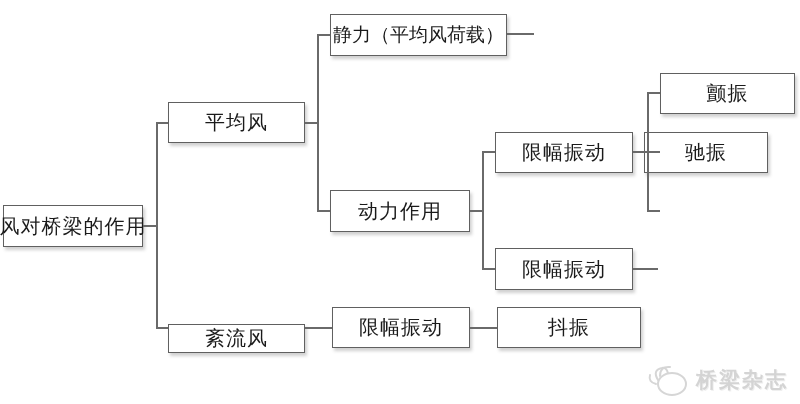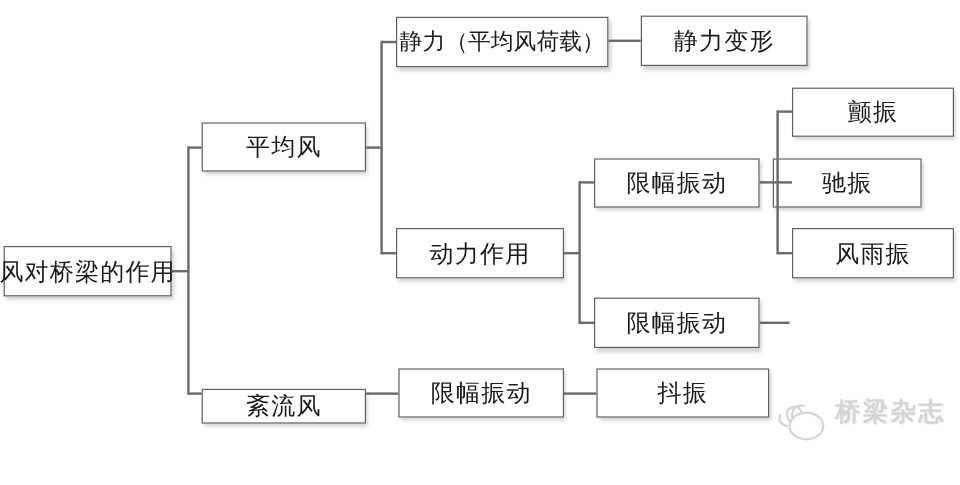--- a/index.html
+++ b/index.html
@@ -11,52 +11,50 @@
     position:absolute;box-sizing:border-box;background:#ffffff;
     border:1.5px solid #606060;
     box-shadow:2px 3px 3px rgba(90,90,90,0.28);
     display:flex;align-items:center;justify-content:center;
     font-size:20px;color:#1a1a1a;white-space:nowrap;letter-spacing:1px;
   }
   .node.tight{font-size:19px;letter-spacing:0;}
   .h{position:absolute;height:2px;background:#6a6a6a;}
   .v{position:absolute;width:2px;background:#6a6a6a;}
   .watermark{
-    position:absolute;left:646px;top:329px;display:flex;align-items:flex-start;
+    position:absolute;left:646px;top:358px;display:flex;align-items:center;
   }
   .wm-text{
     font-family:"Liberation Sans","DejaVu Sans",sans-serif;
     font-weight:bold;font-size:21px;color:#d4d4d4;letter-spacing:2px;margin-left:4px;
     text-shadow:1px 1px 0 #efefef;
   }
 </style>
 </head>
 <body>
 
 <div class="stage">
 
   <div class="node" style="left:3px;top:205px;width:140px;height:42px">风对桥梁的作用</div>
 
   <div class="node" style="left:168px;top:102px;width:137px;height:41px">平均风</div>
 
   <div class="node" style="left:168px;top:324px;width:137px;height:29px">紊流风</div>
 
   <div class="node tight" style="left:330px;top:14px;width:177px;height:42px">静力（平均风荷载）</div>
 
-  <div class="node" style="left:534px;top:13px;width:139px;height:42px">静力变形</div>
 
   <div class="node" style="left:330px;top:190px;width:140px;height:42px">动力作用</div>
 
   <div class="node" style="left:495px;top:132px;width:138px;height:41px">限幅振动</div>
 
   <div class="node" style="left:660px;top:73px;width:135px;height:41px">颤振</div>
 
   <div class="node" style="left:644px;top:132px;width:124px;height:41px">驰振</div>
 
-  <div class="node" style="left:660px;top:190px;width:135px;height:42px">风雨振</div>
 
   <div class="node" style="left:495px;top:248px;width:138px;height:42px">限幅振动</div>
 
 
   <div class="node" style="left:332px;top:307px;width:138px;height:41px">限幅振动</div>
 
   <div class="node" style="left:497px;top:307px;width:144px;height:41px">抖振</div>
 
   <div class="h" style="left:143px;top:225px;width:14px"></div>
   <div class="v" style="left:156px;top:122px;height:207px"></div>

